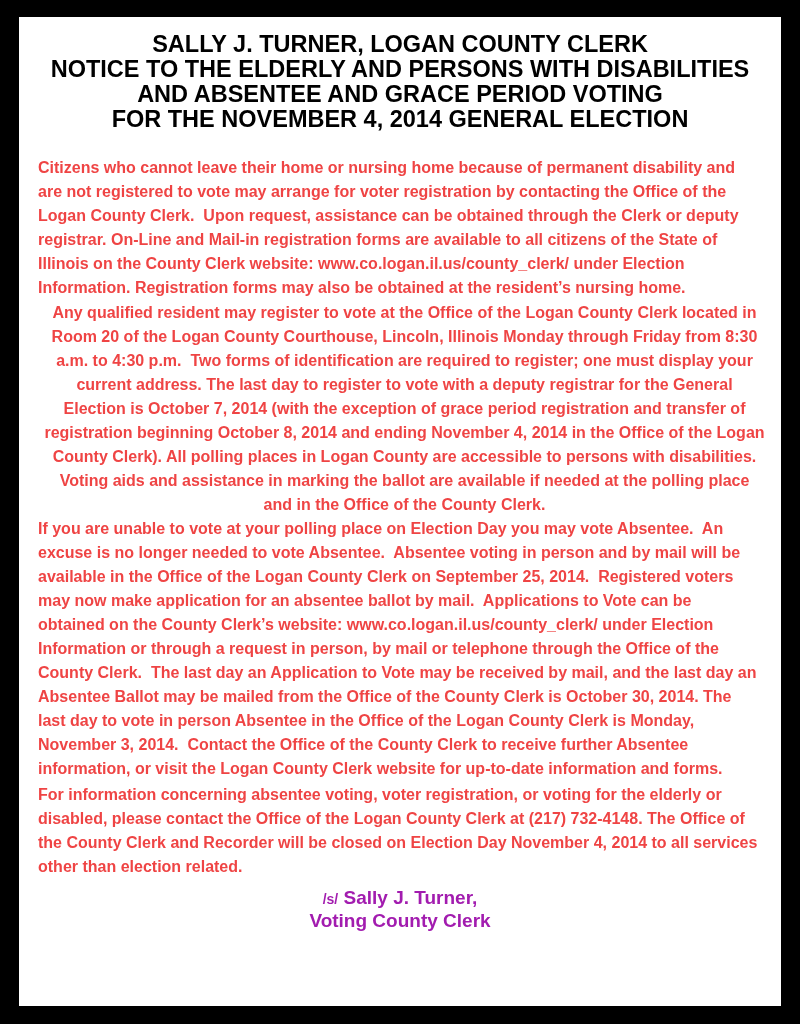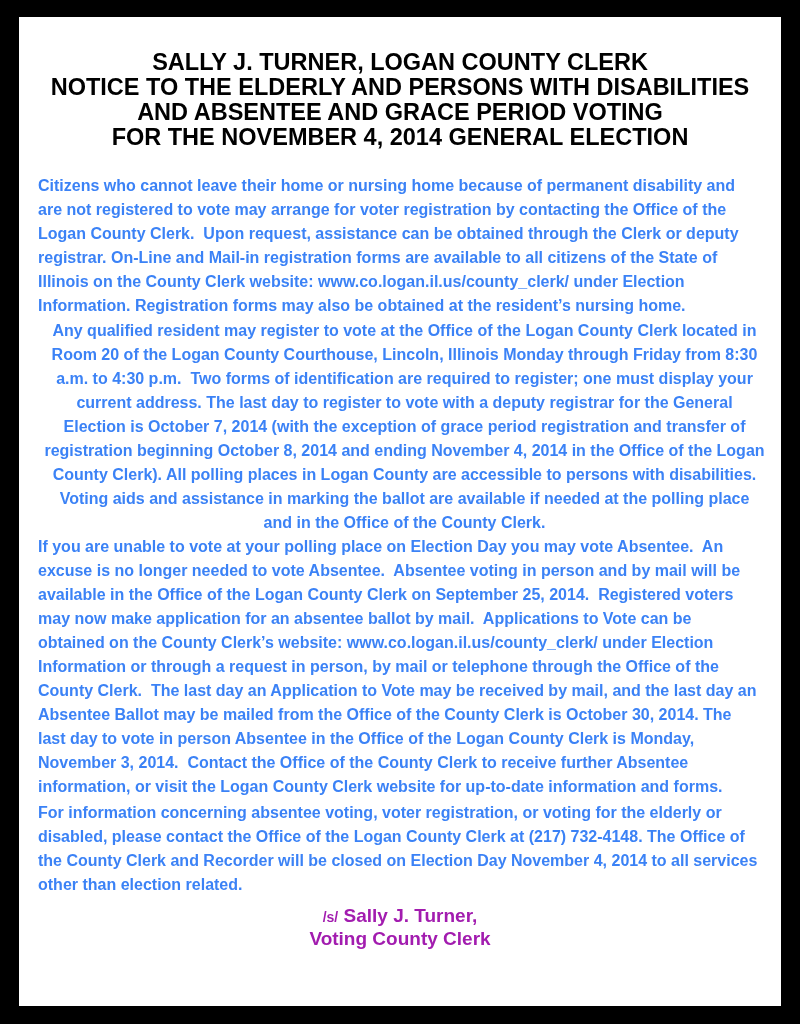--- a/index.html
+++ b/index.html
@@ -12,42 +12,42 @@
     font-family: "Liberation Sans", "DejaVu Sans", sans-serif;
   }
   .page {
     position: absolute;
     left: 19px;
     top: 17px;
     width: 762px;
     height: 989px;
     background: #ffffff;
     box-sizing: border-box;
-    padding-top: 33px;
+    padding-top: 15px;
     color: #000000;
   }
   .title {
     margin: 0;
     font-size: 23.5px;
     line-height: 25px;
     font-weight: bold;
     text-align: center;
     white-space: pre;
     color: #000000;
   }
   .body-text {
     padding: 0 10px 0 19px;
   }
   .para {
     font-weight: bold;
     font-size: 16px;
     line-height: 24px;
     white-space: pre;
     margin: 0;
-    color: #3b82f6;
+    color: #ef4444;
   }
   .para.p1 { margin-top: 24px; }
   .para.p2 { margin-top: 1px; text-align: center; }
   .para.p3 { }
   .para.p4 { margin-top: 2px; }
   .signature {
     margin-top: 8px;
     text-align: center;
     font-weight: bold;
     color: #a21caf;

